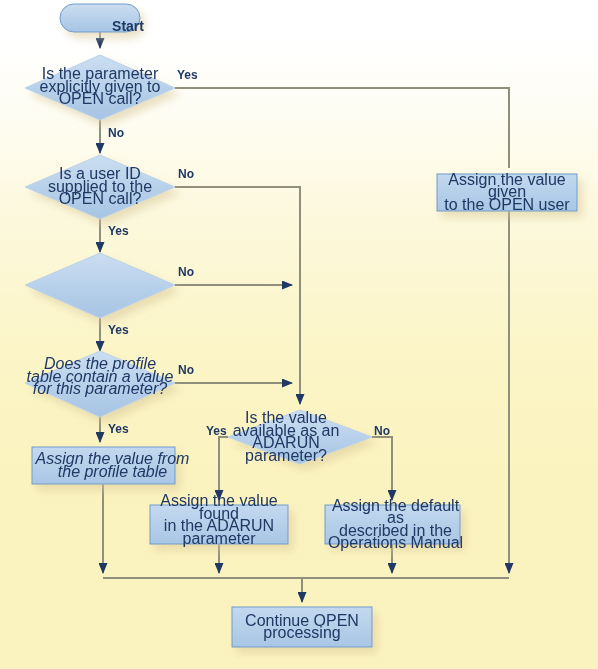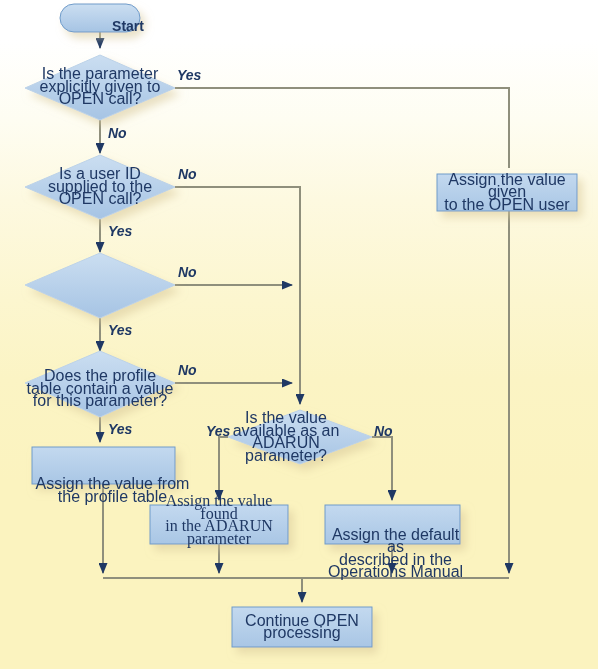--- a/index.html
+++ b/index.html
@@ -40,26 +40,25 @@
     font-family: "Liberation Sans", sans-serif;
     display: flex;
     align-items: center;
     justify-content: center;
     pointer-events: none;
     white-space: pre-line;
   }
   .edge-label {
     position: absolute;
     color: #1f3864;
-    font-size: 14px;
+    font-size: 12px;
     font-weight: bold;
     font-family: "Liberation Sans", sans-serif;
     line-height: 12px;
     white-space: nowrap;
-    font-style: italic;
   }
   .start-label {
     font-size: 14px;
     font-weight: bold;
     color: #1f3864;
   }
 </style>
 </head>
 <body>
 
@@ -148,38 +147,38 @@
 
   <div class="node-label" style="left:30px; top:62px; width:140px; height:50px;">Is the parameter
 explicitly given to
 OPEN call?</div>
 
   <div class="node-label" style="left:30px; top:162px; width:140px; height:50px;">Is a user ID
 supplied to the
 OPEN call?</div>
 
 
-  <div class="node-label" style="left:22px; top:364px; width:156px; height:50px;">Does the profile
+  <div class="node-label" style="left:22px; top:352px; width:156px; height:50px;font-style:italic;">Does the profile
 table contain a value
 for this parameter?</div>
 
   <div class="node-label" style="left:208px; top:413px; width:156px; height:48px;">Is the value
 available as an ADARUN
 parameter?</div>
 
   <div class="node-label" style="left:437px; top:174px; width:140px; height:37px;">Assign the value given
 to the OPEN user</div>
 
-  <div class="node-label" style="left:32px; top:472px; width:161px; height:37px;">Assign the value from
+  <div class="node-label" style="left:32px; top:447px; width:161px; height:37px;font-style:italic;">Assign the value from
 the profile table</div>
 
-  <div class="node-label" style="left:148px; top:505px; width:142px; height:30px;font-family:Liberation Serif, serif;">Assign the value found
+  <div class="node-label" style="left:148px; top:505px; width:142px; height:30px;">Assign the value found
 in the ADARUN parameter</div>
 
-  <div class="node-label" style="left:325px; top:505px; width:141px; height:39px;margin-top:29px;">Assign the default as
+  <div class="node-label" style="left:325px; top:505px; width:141px; height:39px;">Assign the default as
 described in the
 Operations Manual</div>
 
   <div class="node-label" style="left:232px; top:607px; width:140px; height:40px;">Continue OPEN
 processing</div>
 
   <div class="edge-label" style="left:177px; top:69px;">Yes</div>
   <div class="edge-label" style="left:108px; top:127px;">No</div>
   <div class="edge-label" style="left:178px; top:168px;">No</div>
   <div class="edge-label" style="left:108px; top:225px;">Yes</div>

